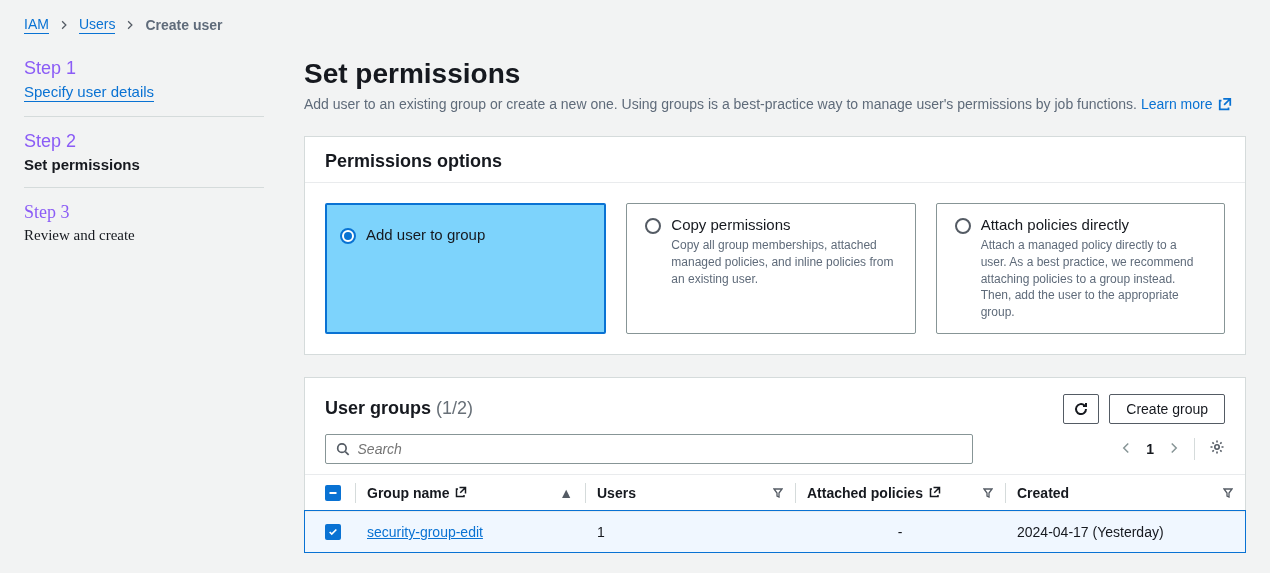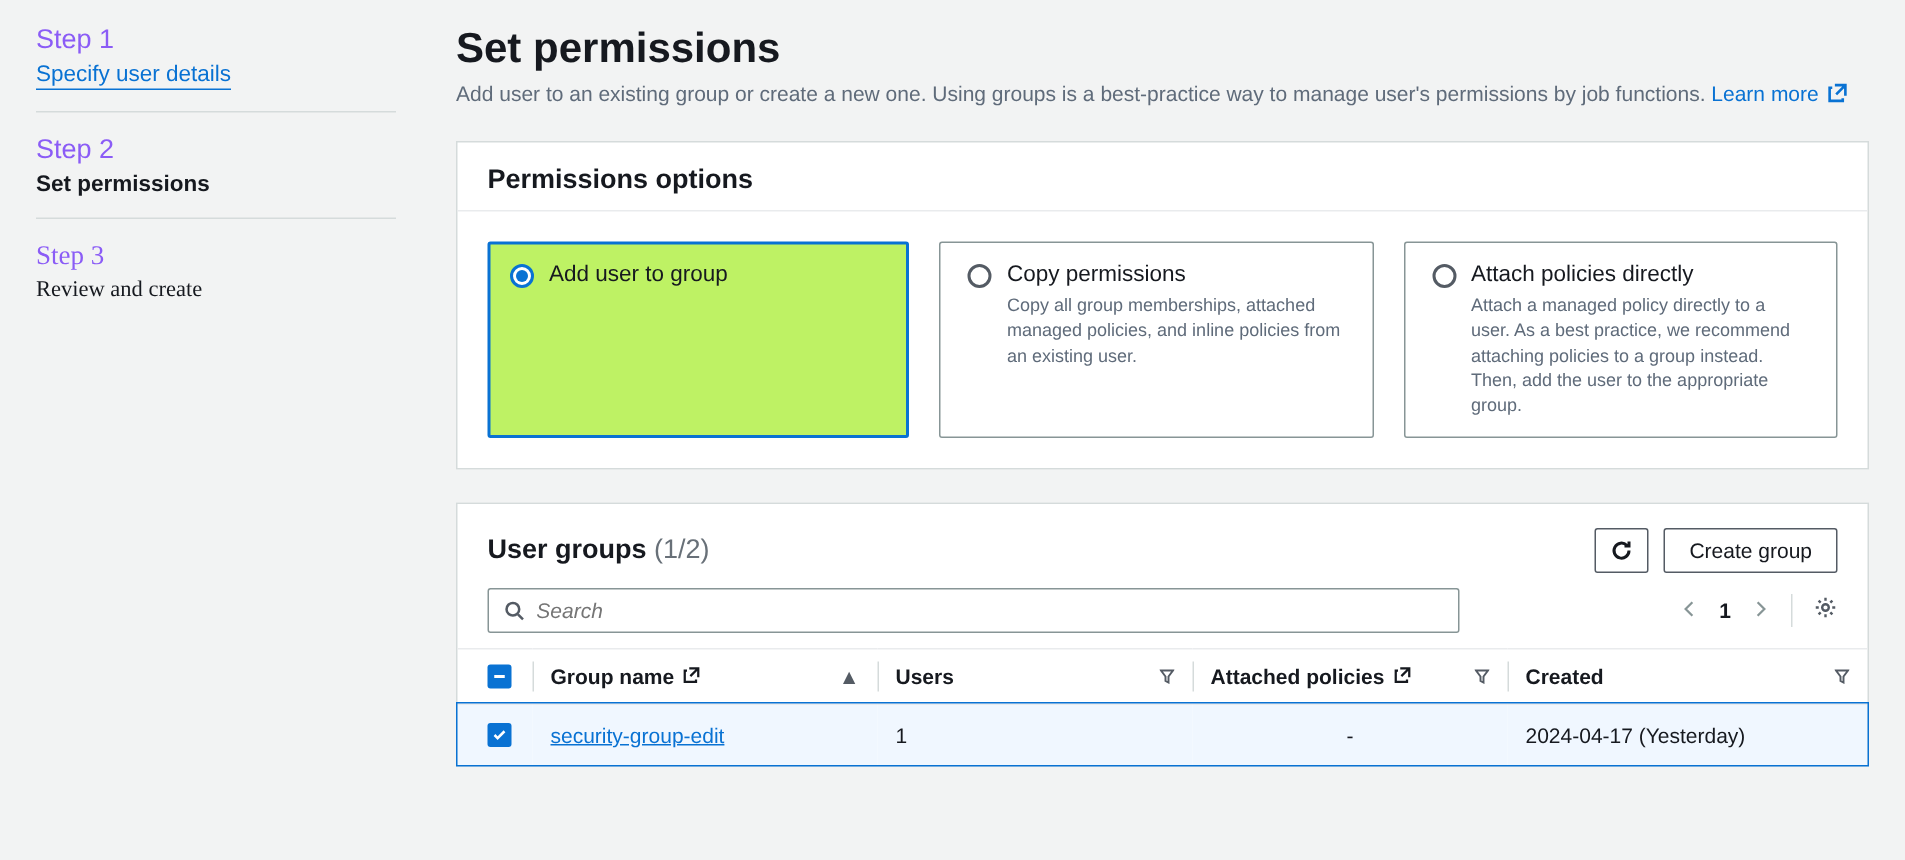--- a/index.html
+++ b/index.html
@@ -109,22 +109,22 @@
     flex: 1;
     border: 1px solid #879596;
     border-radius: 2px;
     padding: 12px 18px;
     display: flex;
     gap: 10px;
     cursor: pointer;
   }
   .option-card.selected {
     border: 2px solid #0972d3;
-    background: #bef264;
-    padding: 11px 13px;
+    background: #7dd3fc;
+    padding: 21px 13px;
   }
   .radio {
     width: 16px;
     height: 16px;
     border-radius: 50%;
     border: 2px solid #545b64;
     flex-shrink: 0;
     margin-top: 2px;
     position: relative;
     background: #fff;
@@ -277,20 +277,35 @@
   .col-group { width: 230px; }
   .col-users { width: 210px; }
   .col-policies { width: 210px; }
   .col-created { }
 </style>
 </head>
 <body>
 
 <div class="page">
 
+  <nav class="breadcrumb">
+    <a href="#">IAM</a>
+    <span class="sep">
+      <svg width="10" height="10" viewBox="0 0 16 16">
+          <path d="M5 2l6 6-6 6" fill="none" stroke="#545b64" stroke-width="2"></path>
+        </svg>
+    </span>
+    <a href="#">Users</a>
+    <span class="sep">
+      <svg width="10" height="10" viewBox="0 0 16 16">
+          <path d="M5 2l6 6-6 6" fill="none" stroke="#545b64" stroke-width="2"></path>
+        </svg>
+    </span>
+    <span class="current">Create user</span>
+  </nav>
 
   <div class="layout">
 
     <aside class="sidebar">
       <div class="step-block">
         <div class="step-label">Step 1</div>
         <span class="step-title link">Specify user details</span>
       </div>
       <div class="step-block">
         <div class="step-label">Step 2</div>

